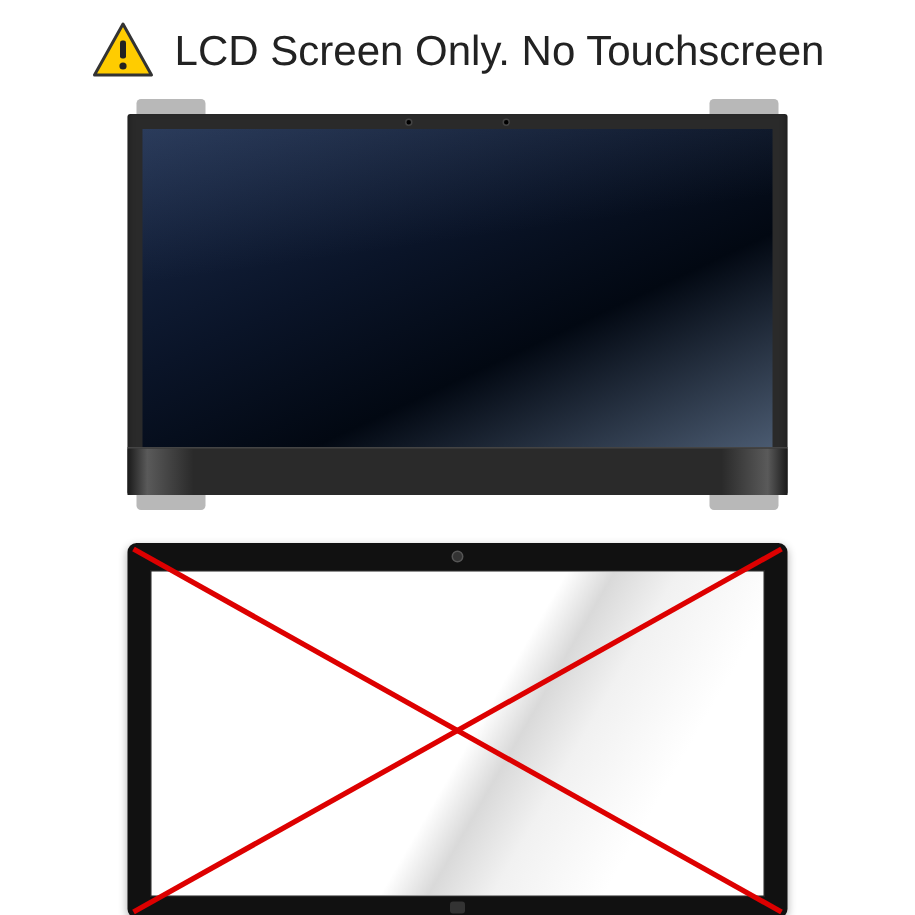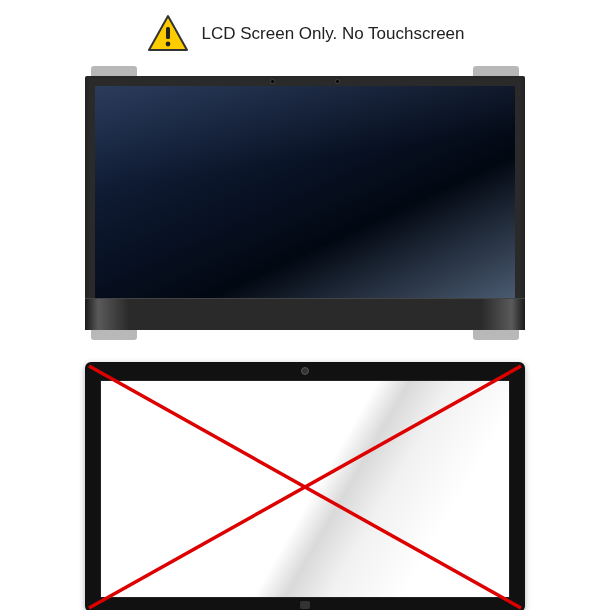--- a/index.html
+++ b/index.html
@@ -18,21 +18,21 @@
     align-items: center;
     gap: 12px;
     margin-top: 14px;
     margin-bottom: 8px;
   }
   .warning-icon {
     width: 44px;
     height: 40px;
   }
   .caption {
-    font-size: 17px;
+    font-size: 28px;
     color: #222;
     font-weight: 400;
   }
   .lcd-wrap {
     width: 440px;
     margin-top: 4px;
     display: flex;
     flex-direction: column;
     align-items: center;
   }

